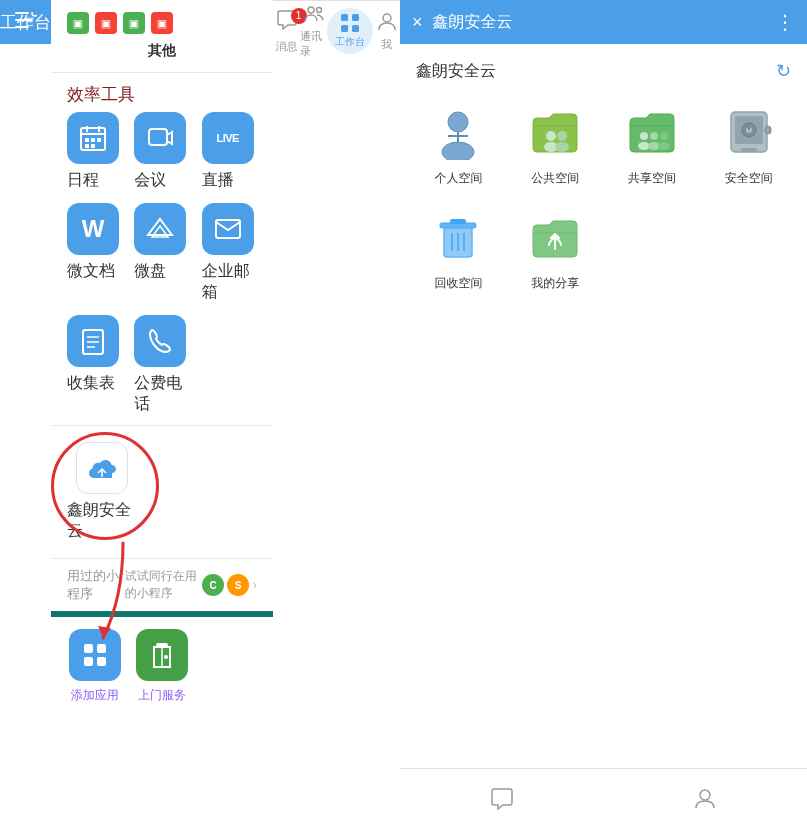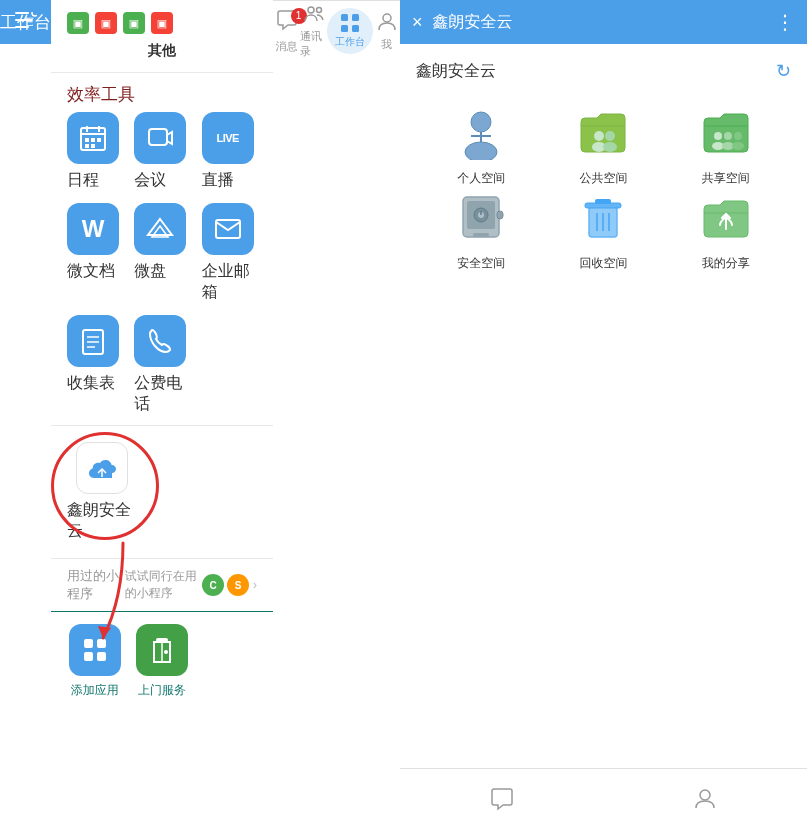--- a/index.html
+++ b/index.html
@@ -144,21 +144,21 @@
       font-size: 24px;
       color: #4B9EE8;
     }
 
     
     .mini-section {
       padding: 8px 16px;
       display: flex;
       align-items: center;
       justify-content: space-between;
-      border-bottom: 1px solid #0f766e;
+      border-bottom: 6px solid #0f766e;
     }
     .mini-section-left {
       font-size: 13px;
       color: #999;
     }
     .mini-section-right {
       display: flex;
       align-items: center;
       gap: 4px;
       font-size: 12px;
@@ -196,21 +196,21 @@
       height: 52px;
       border-radius: 12px;
       display: flex;
       align-items: center;
       justify-content: center;
       font-size: 24px;
       color: #fff;
     }
     .app-label {
       font-size: 12px;
-      color: #0f766e;
+      color: #8b5cf6;
     }
 
     
     .bottom-nav {
       height: 60px;
       border-top: 1px solid #e0e0e0;
       display: flex;
       align-items: center;
       background: #fff;
       flex-shrink: 0;
@@ -310,22 +310,22 @@
       color: #333;
     }
     .refresh-icon {
       font-size: 18px;
       color: #4B9EE8;
       cursor: pointer;
     }
 
     .files-grid {
       display: grid;
-      grid-template-columns: repeat(3, 1fr);
-      gap: 0;
+      grid-template-columns: repeat(4, 1fr);
+      gap: 20px;
       padding: 0 4px;
     }
     .file-item {
       display: flex;
       flex-direction: column;
       align-items: center;
       gap: 8px;
       cursor: pointer;
     }
     .file-icon {

